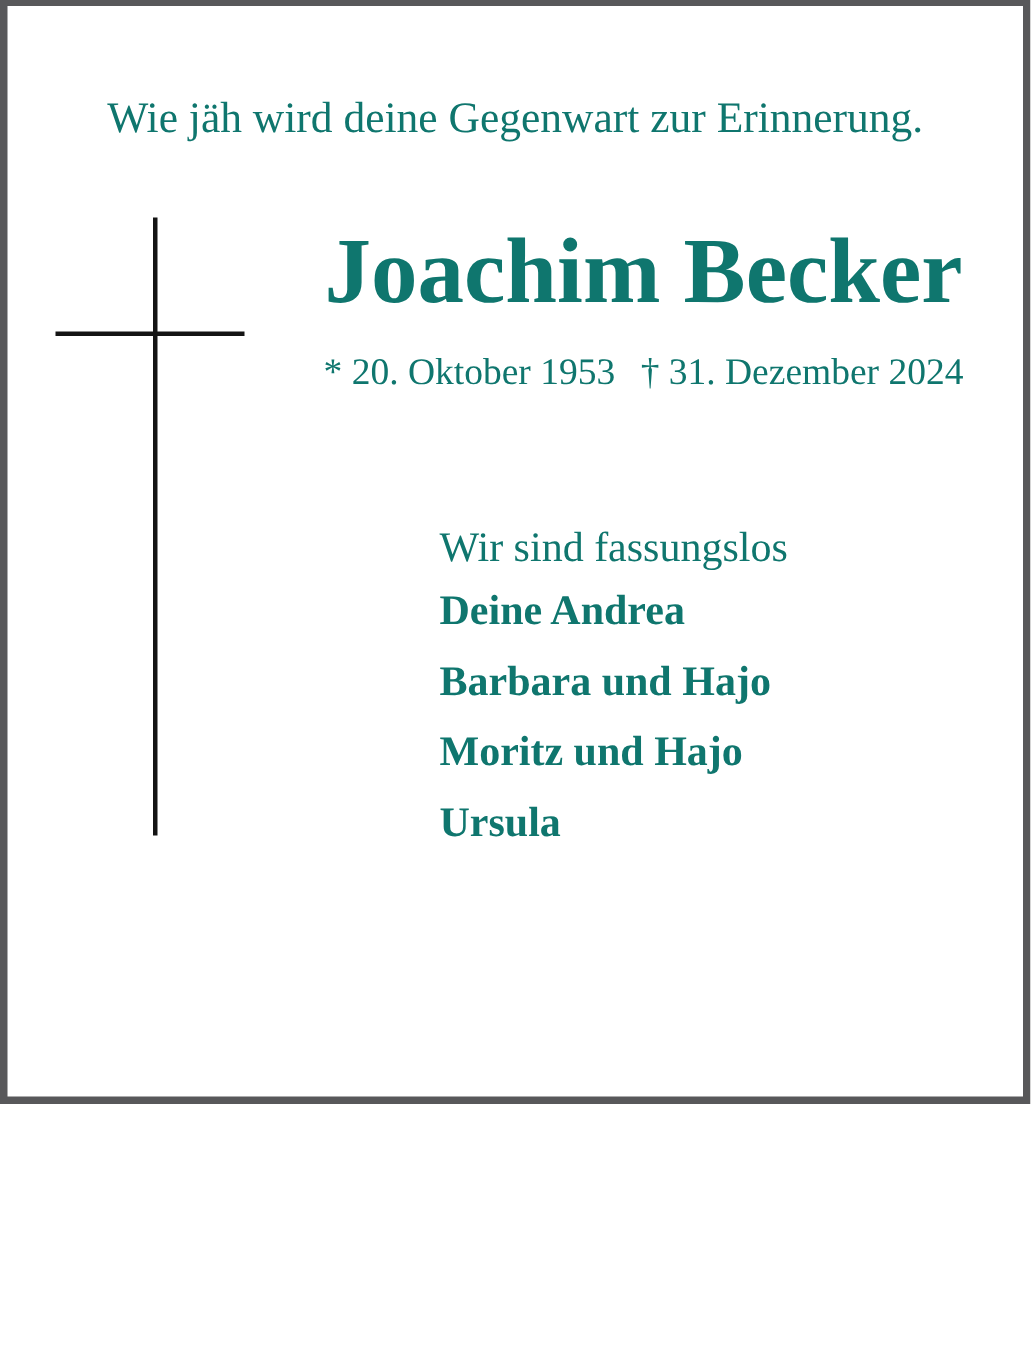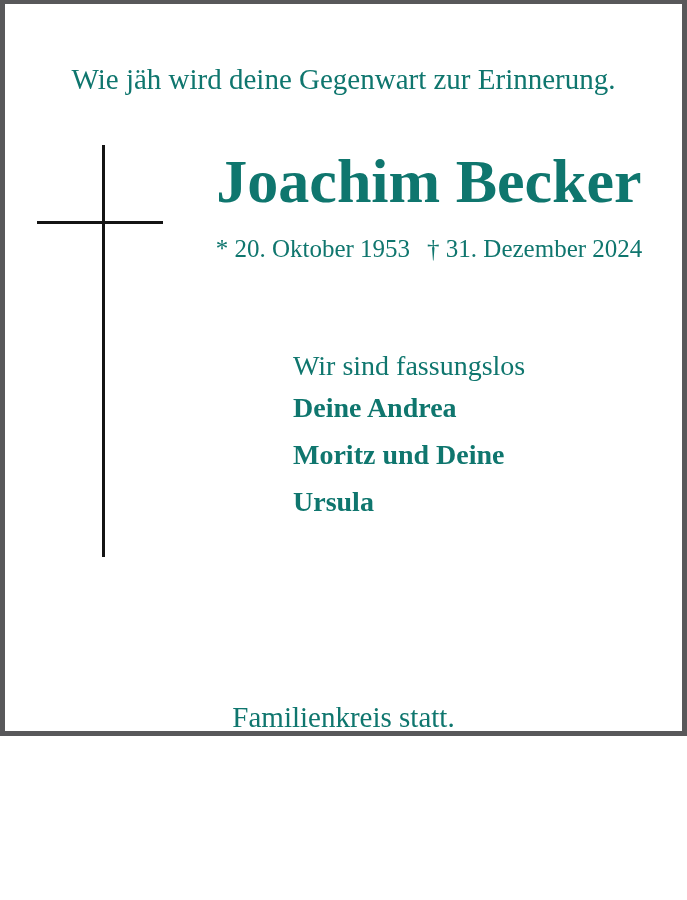--- a/index.html
+++ b/index.html
@@ -124,22 +124,22 @@
   <div class="deceased-name">Joachim Becker</div>
 
   <div class="dates-line">
     <span class="birth">* 20. Oktober 1953</span><span class="death">† 31. Dezember 2024</span>
   </div>
 
   <div class="condolence-block">
     <div class="condolence-line">Wir sind fassungslos</div>
 
     <div class="mourner first">Deine Andrea</div>
-    <div class="mourner">Moritz und Deine</div>
+    <div class="mourner">Barbara und Hajo</div>
+    <div class="mourner">Moritz und Hajo</div>
     <div class="mourner">Ursula</div>
   </div>
 
   <div class="funeral-note">
-    <div>Familienkreis statt.</div>
   </div>
 
 
 </div>
 
 </body></html>

